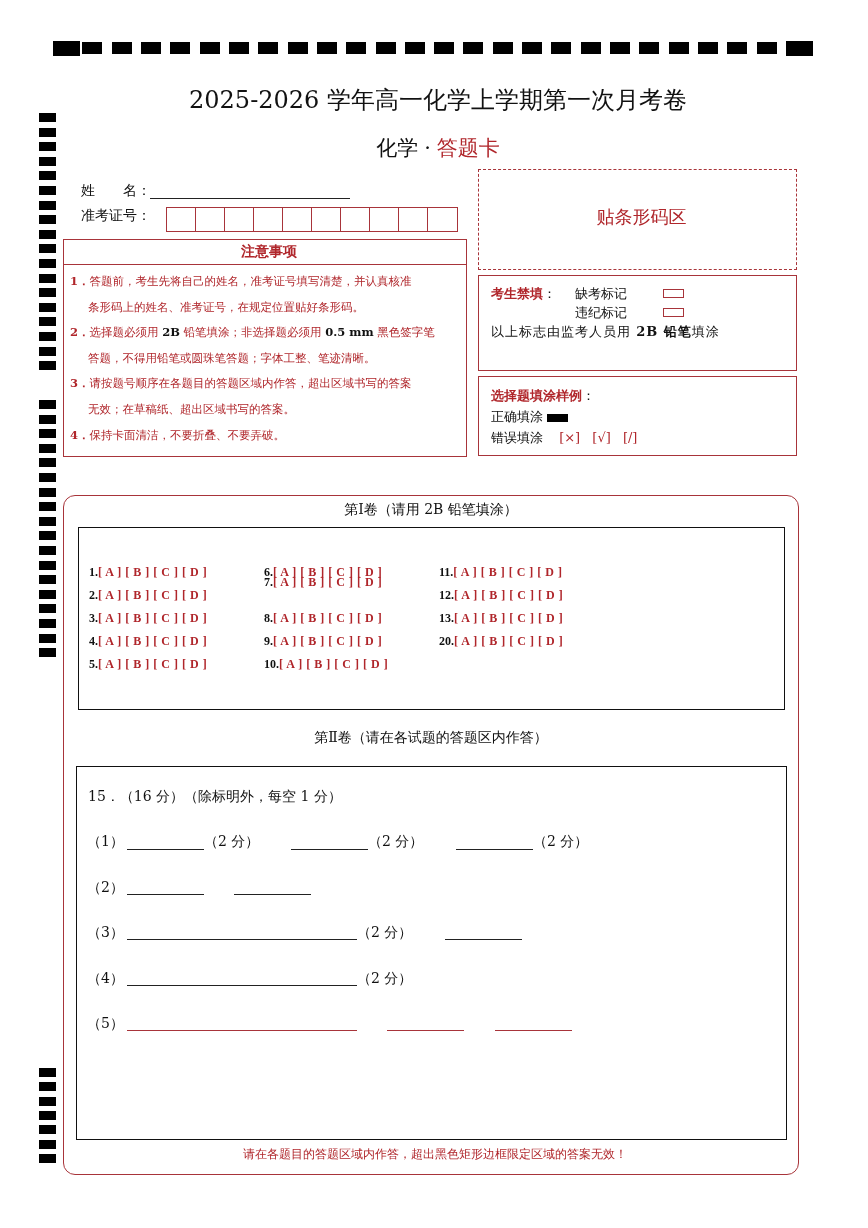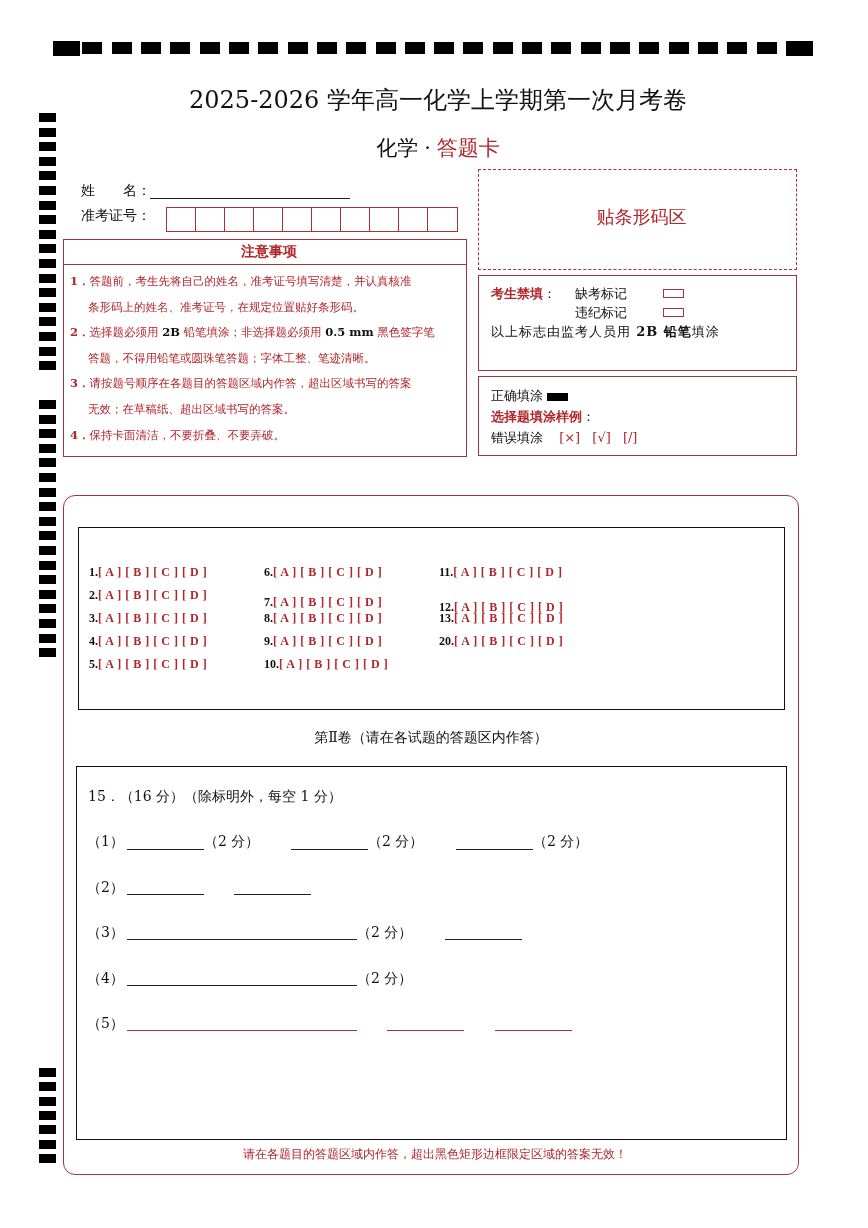--- a/index.html
+++ b/index.html
@@ -168,46 +168,47 @@
     <span class="mini-box" style="position:absolute; left:172px; top:5px;"></span>
   </div>
   <div class="row">
     <span style="position:absolute; left:84px;">违纪标记</span>
     <span class="mini-box" style="position:absolute; left:172px; top:5px;"></span>
   </div>
   <div class="row" style="letter-spacing:1px;"><span>以上标志由监考人员用 </span><b>2B 铅笔</b><span>填涂</span></div>
 </div>
 
 <div class="abs sample">
+  <div class="row"><b class="red">选择题填涂样例</b><span>：</span></div>
   <div class="row"><span>正确填涂</span><span class="fill-block"></span></div>
-  <div class="row"><b class="red">选择题填涂样例</b><span>：</span></div>
   <div class="row"><span>错误填涂</span>
     <span class="red" style="margin-left:12px;">[×]</span>
     <span class="red" style="margin-left:8px;">[√]</span>
     <span class="red" style="margin-left:8px;">[/]</span>
   </div>
 </div>
 
 <div class="abs outer">
+  <div class="sec-title" style="top:5px;">第Ⅰ卷（请用 2B 铅笔填涂）</div>
   <div class="sec-title" style="top:233px;">第Ⅱ卷（请在各试题的答题区内作答）</div>
 </div>
 
 <div class="abs mc-box" id="mc-box">
     <div class="mc-item" style="left: 10px; top: 37px;"><span>1.</span><span class="opt">[ A ] </span><span class="opt">[ B ] </span><span class="opt">[ C ] </span><span class="opt">[ D ]</span></div>
     <div class="mc-item" style="left: 10px; top: 60px;"><span>2.</span><span class="opt">[ A ] </span><span class="opt">[ B ] </span><span class="opt">[ C ] </span><span class="opt">[ D ]</span></div>
     <div class="mc-item" style="left: 10px; top: 83px;"><span>3.</span><span class="opt">[ A ] </span><span class="opt">[ B ] </span><span class="opt">[ C ] </span><span class="opt">[ D ]</span></div>
     <div class="mc-item" style="left: 10px; top: 106px;"><span>4.</span><span class="opt">[ A ] </span><span class="opt">[ B ] </span><span class="opt">[ C ] </span><span class="opt">[ D ]</span></div>
     <div class="mc-item" style="left: 10px; top: 129px;"><span>5.</span><span class="opt">[ A ] </span><span class="opt">[ B ] </span><span class="opt">[ C ] </span><span class="opt">[ D ]</span></div>
     <div class="mc-item" style="left: 185px; top: 37px;"><span>6.</span><span class="opt">[ A ] </span><span class="opt">[ B ] </span><span class="opt">[ C ] </span><span class="opt">[ D ]</span></div>
-    <div class="mc-item" style="left: 185px; top: 67px;"><span>7.</span><span class="opt">[ A ] </span><span class="opt">[ B ] </span><span class="opt">[ C ] </span><span class="opt">[ D ]</span></div>
+    <div class="mc-item" style="left: 185px; top: 47px;"><span>7.</span><span class="opt">[ A ] </span><span class="opt">[ B ] </span><span class="opt">[ C ] </span><span class="opt">[ D ]</span></div>
     <div class="mc-item" style="left: 185px; top: 83px;"><span>8.</span><span class="opt">[ A ] </span><span class="opt">[ B ] </span><span class="opt">[ C ] </span><span class="opt">[ D ]</span></div>
     <div class="mc-item" style="left: 185px; top: 106px;"><span>9.</span><span class="opt">[ A ] </span><span class="opt">[ B ] </span><span class="opt">[ C ] </span><span class="opt">[ D ]</span></div>
     <div class="mc-item" style="left: 185px; top: 129px;"><span>10.</span><span class="opt">[ A ] </span><span class="opt">[ B ] </span><span class="opt">[ C ] </span><span class="opt">[ D ]</span></div>
     <div class="mc-item" style="left: 360px; top: 37px;"><span>11.</span><span class="opt">[ A ] </span><span class="opt">[ B ] </span><span class="opt">[ C ] </span><span class="opt">[ D ]</span></div>
-    <div class="mc-item" style="left: 360px; top: 72px;"><span>12.</span><span class="opt">[ A ] </span><span class="opt">[ B ] </span><span class="opt">[ C ] </span><span class="opt">[ D ]</span></div>
+    <div class="mc-item" style="left: 360px; top: 60px;"><span>12.</span><span class="opt">[ A ] </span><span class="opt">[ B ] </span><span class="opt">[ C ] </span><span class="opt">[ D ]</span></div>
     <div class="mc-item" style="left: 360px; top: 83px;"><span>13.</span><span class="opt">[ A ] </span><span class="opt">[ B ] </span><span class="opt">[ C ] </span><span class="opt">[ D ]</span></div>
     <div class="mc-item" style="left: 360px; top: 106px;"><span>20.</span><span class="opt">[ A ] </span><span class="opt">[ B ] </span><span class="opt">[ C ] </span><span class="opt">[ D ]</span></div>
   </div>
 
 <div class="abs q-box">
   <div class="q-text" style="left:11px; top:21px;">15．（16 分）（除标明外，每空 1 分）</div>
 
   <div class="q-text" style="left:10px; top:66px;">（1）</div>
   <div class="blank" style="left:50px; top:82px; width:77px;"></div>
   <div class="q-text" style="left:127px; top:66px;">（2 分）</div>

